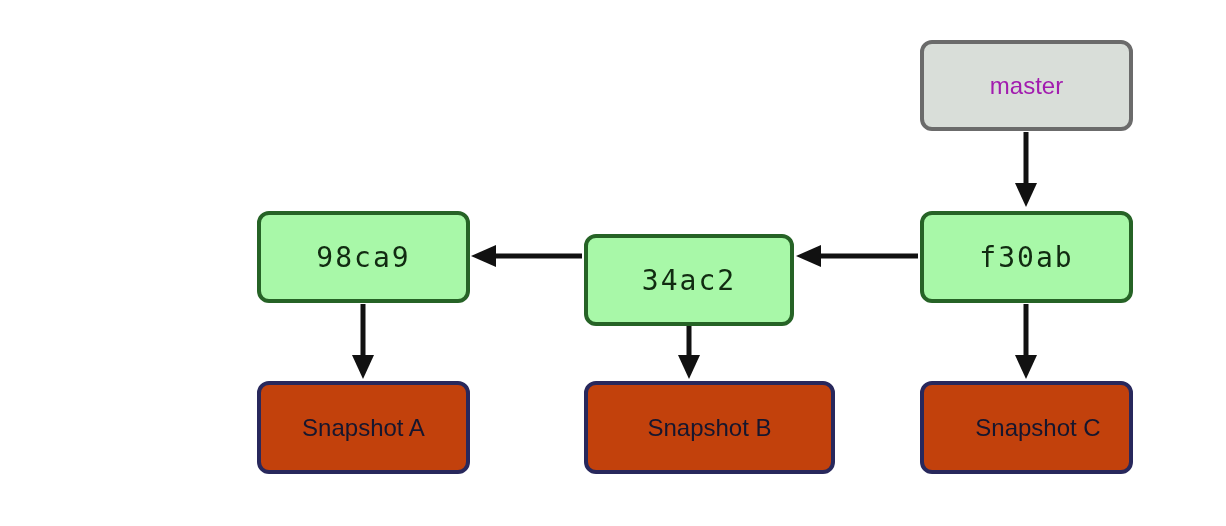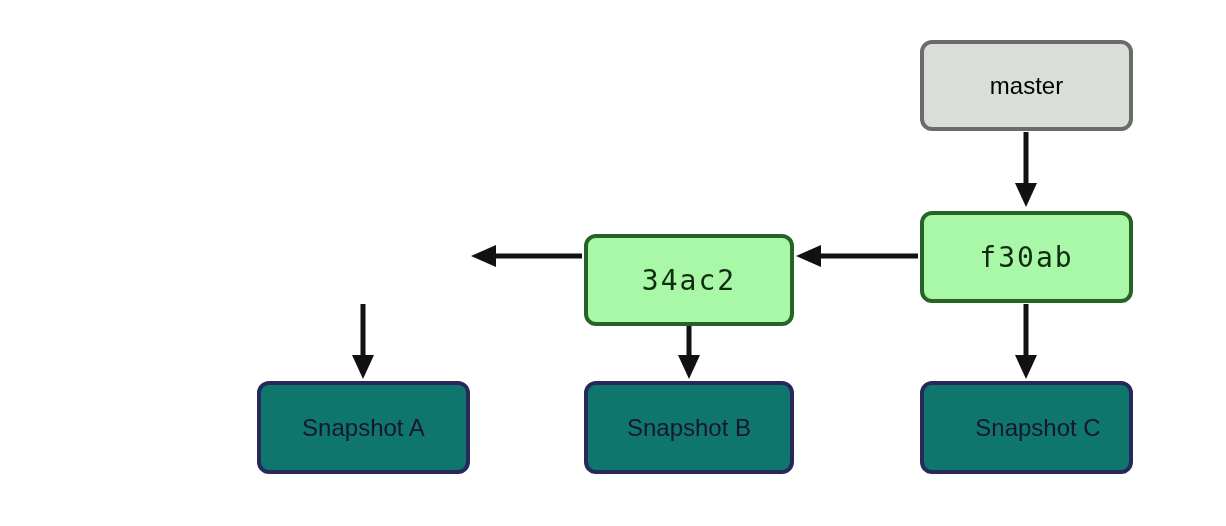--- a/index.html
+++ b/index.html
@@ -29,44 +29,44 @@
     display: flex;
     align-items: center;
     justify-content: center;
     border-radius: 12px;
     border: 4px solid #000;
     text-align: center;
   }
   .branch-box {
     background: #d9ded9;
     border-color: #6b6b6b;
-    color: #000000;
+    color: #a21caf;
     font-size: 24px;
   }
   .commit-box {
     background: #a8f8a8;
     border-color: #266326;
     color: #112b11;
     font-family: "DejaVu Sans Mono", "Liberation Mono", monospace;
     font-size: 28px;
     letter-spacing: 2px;
   }
   .snapshot-box {
-    background: #0f766e;
+    background: #c2410c;
     border-color: #28285c;
     color: #16162e;
     font-size: 24px;
   }
   
   .pos-branch   { left: 920px; top: 40px;  width: 213px; height: 91px; }
   .pos-commit-0 { left: 257px; top: 211px; width: 213px; height: 92px; }
   .pos-commit-1 { left: 584px; top: 211px; width: 210px; height: 92px; margin-top: 23px; }
   .pos-commit-2 { left: 920px; top: 211px; width: 213px; height: 92px; text-align: center; }
   .pos-snap-0   { left: 257px; top: 381px; width: 213px; height: 93px; }
-  .pos-snap-1   { left: 584px; top: 381px; width: 210px; height: 93px; }
+  .pos-snap-1   { left: 584px; top: 381px; width: 251px; height: 93px; }
   .pos-snap-2   { left: 920px; top: 381px; width: 213px; height: 93px; padding-left: 23px; }
 
   .arrow-line { stroke: #111111; stroke-width: 5; }
   .arrow-head { fill: #111111; }
 </style>
 </head>
 <body>
 
 <div class="canvas">
 
@@ -94,20 +94,23 @@
     <g>
       <line class="arrow-line" x1="1026" y1="304" x2="1026" y2="356"></line>
       <polygon class="arrow-head" points="1026,379 1015,355 1037,355"></polygon>
     </g>
   </svg>
 
   <div class="box branch-box pos-branch">
     <span>master</span>
   </div>
 
+  <div class="box commit-box pos-commit-0">
+    <span>98ca9</span>
+  </div>
   <div class="box commit-box pos-commit-1">
     <span>34ac2</span>
   </div>
   <div class="box commit-box pos-commit-2">
     <span>f30ab</span>
   </div>
 
   <div class="box snapshot-box pos-snap-0">
     <span>Snapshot A</span>
   </div>

